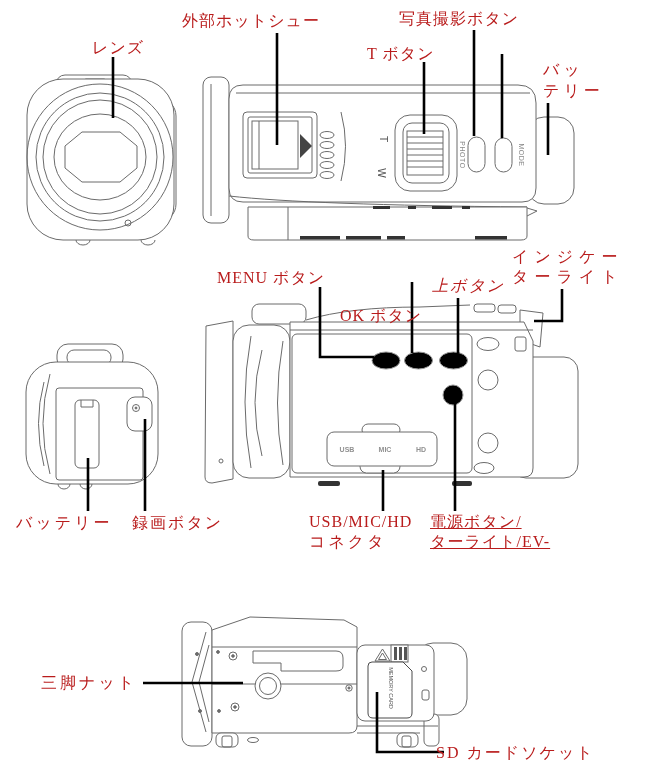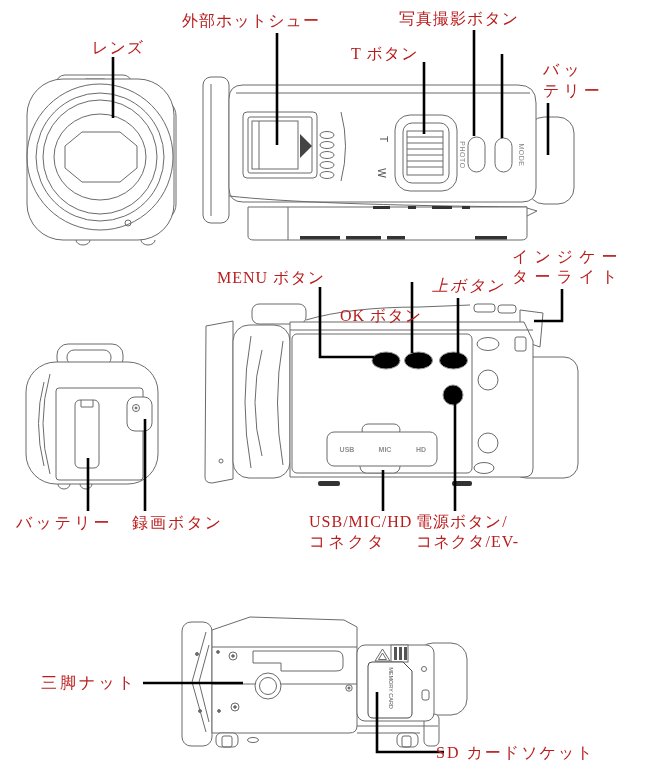--- a/index.html
+++ b/index.html
@@ -214,21 +214,21 @@
       <path d="M377,692 V752 H444"></path>
     </g>
   </svg>
 
   <div class="label" style="left:92px;top:38px;">レンズ</div>
 
   <div class="label" style="left:182px;top:11px;">外部ホットシュー</div>
 
   <div class="label" style="left:399px;top:9px;">写真撮影ボタン</div>
 
-  <div class="label" style="left:351px;top:44px;">T ボタン</div>
+  <div class="label" style="left:367px;top:44px;">T ボタン</div>
 
 
   <div class="label ls4 lh21" style="left:543px;top:59px;">
     <span>バッ</span>
     <span>テリー</span>
   </div>
 
   <div class="label ls6 lh20" style="left:512px;top:247px;">
     <span>インジケー</span>
     <span>ターライト</span>
@@ -242,22 +242,22 @@
 
   <div class="label ls3" style="left:16px;top:513px;">バッテリー</div>
 
   <div class="label ls2" style="left:132px;top:513px;">録画ボタン</div>
 
   <div class="label lh20" style="left:309px;top:512px;">
     <span>USB/MIC/HD</span>
     <span class="ls3">コネクタ</span>
   </div>
 
-  <div class="label lh20" style="left:416px;top:512px;">
+  <div class="label lh20" style="left:430px;top:512px;text-decoration:underline;">
     <span>電源ボタン/</span>
-    <span>コネクタ/EV-</span>
+    <span>ターライト/EV-</span>
   </div>
 
   <div class="label ls3" style="left:41px;top:673px;">三脚ナット</div>
 
   <div class="label ls2" style="left:436px;top:743px;">SD カードソケット</div>
 
 </div>
 
 </body></html>

